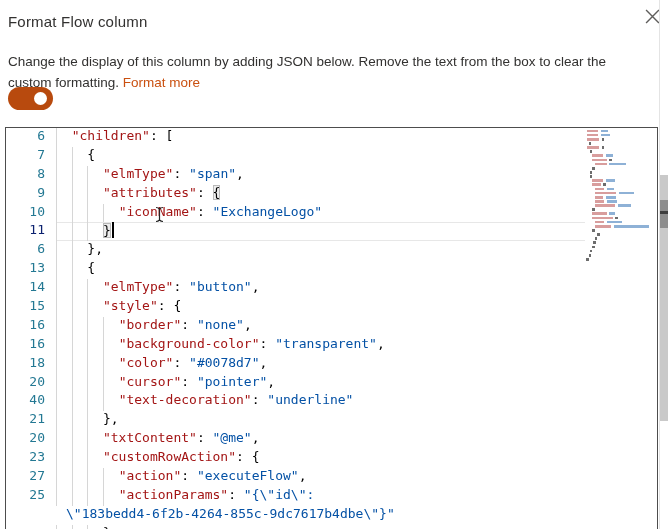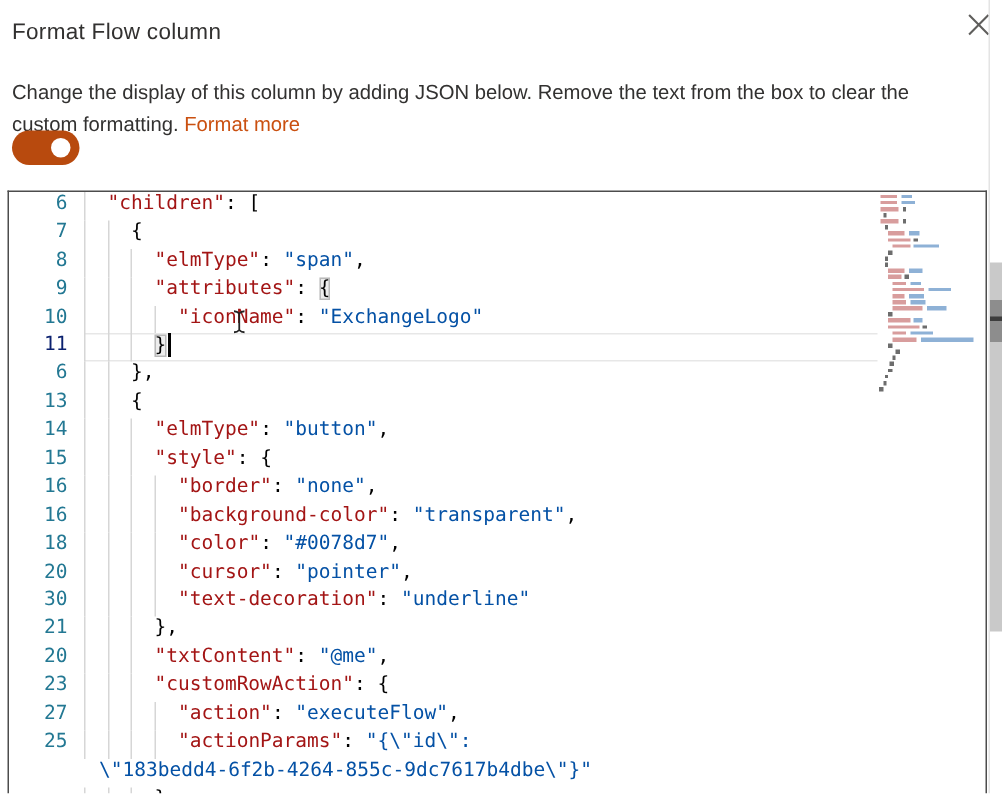--- a/index.html
+++ b/index.html
@@ -86,21 +86,21 @@
         <div class="ln">10</div>
         <div class="ln act">11</div>
         <div class="ln">6</div>
         <div class="ln">13</div>
         <div class="ln">14</div>
         <div class="ln">15</div>
         <div class="ln">16</div>
         <div class="ln">16</div>
         <div class="ln">18</div>
         <div class="ln">20</div>
-        <div class="ln">30</div>
+        <div class="ln">40</div>
         <div class="ln">21</div>
         <div class="ln">20</div>
         <div class="ln">23</div>
         <div class="ln">27</div>
         <div class="ln">25</div>
         <div class="ln"></div>
         <div class="ln"></div>
       </div>
     <div class="code">
         <div class="row"><span class="guide" style="left: 0px;"></span><span class="p">  </span><span class="k">"children"</span><span class="p">: [</span></div>

